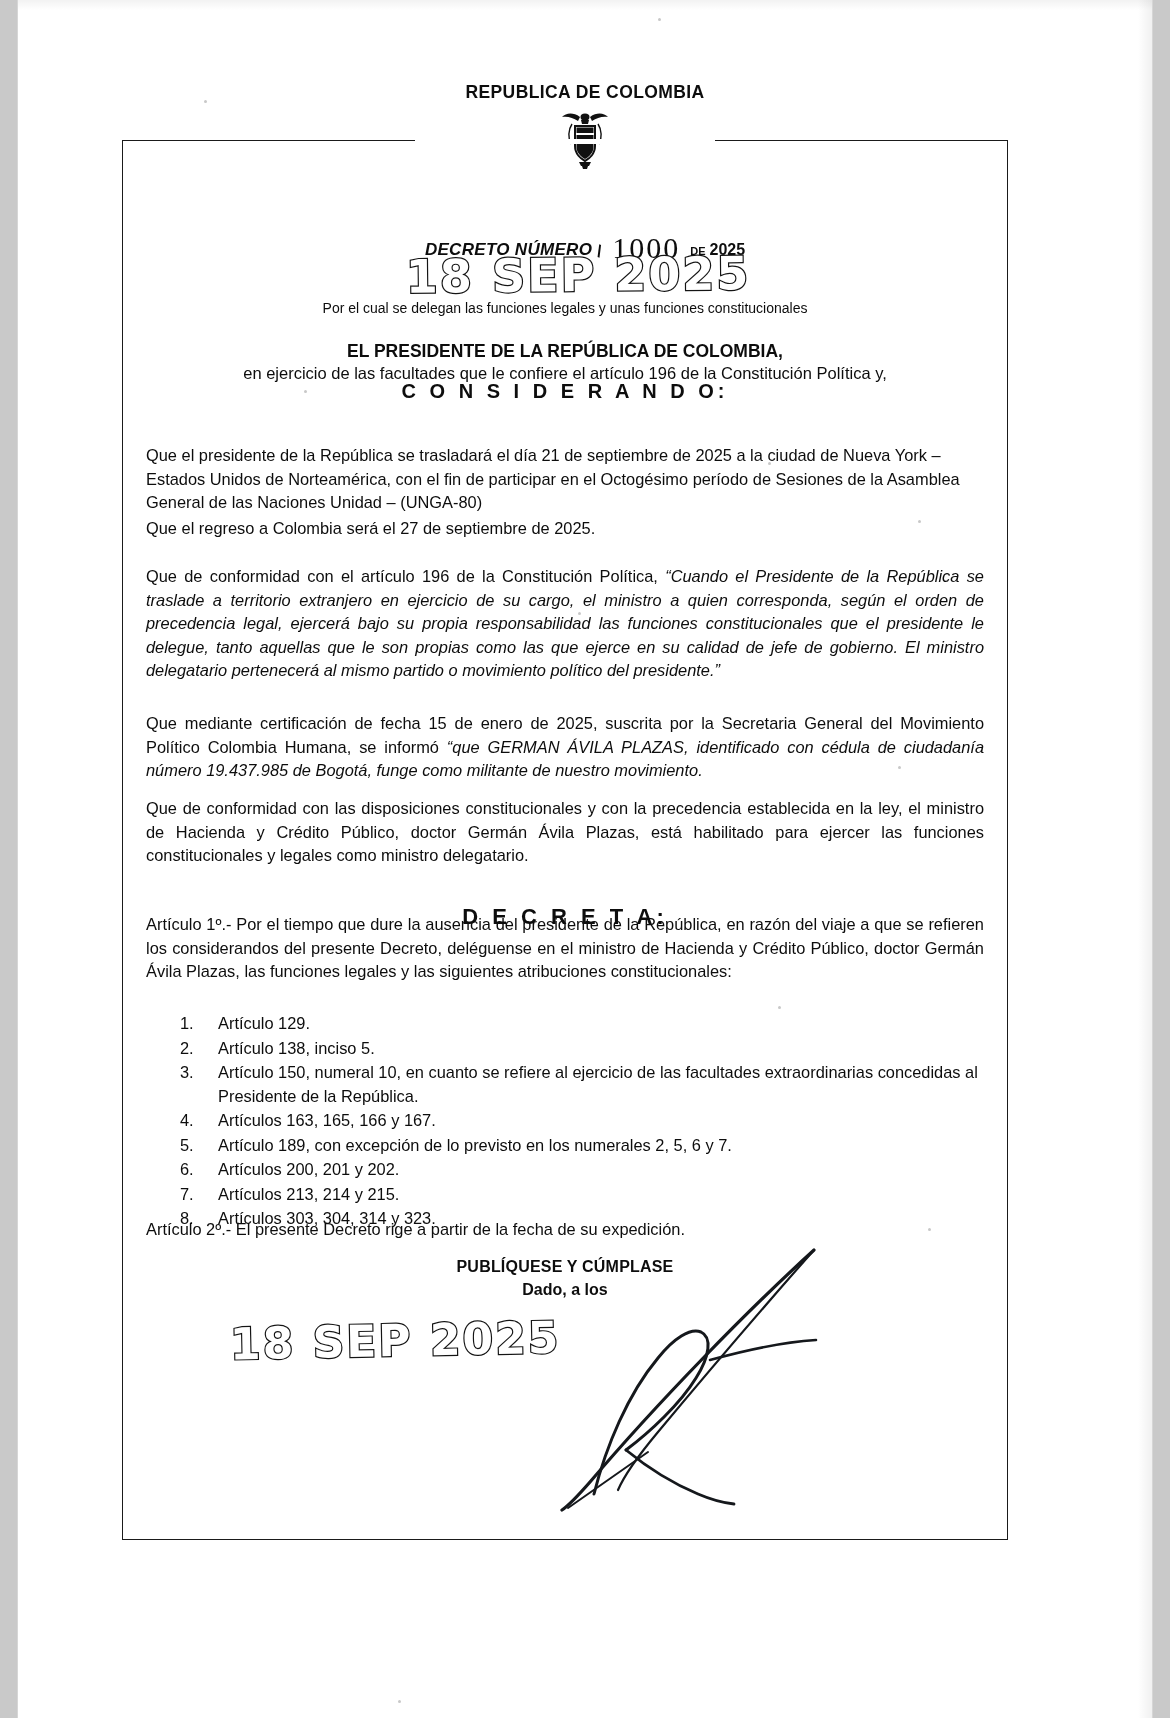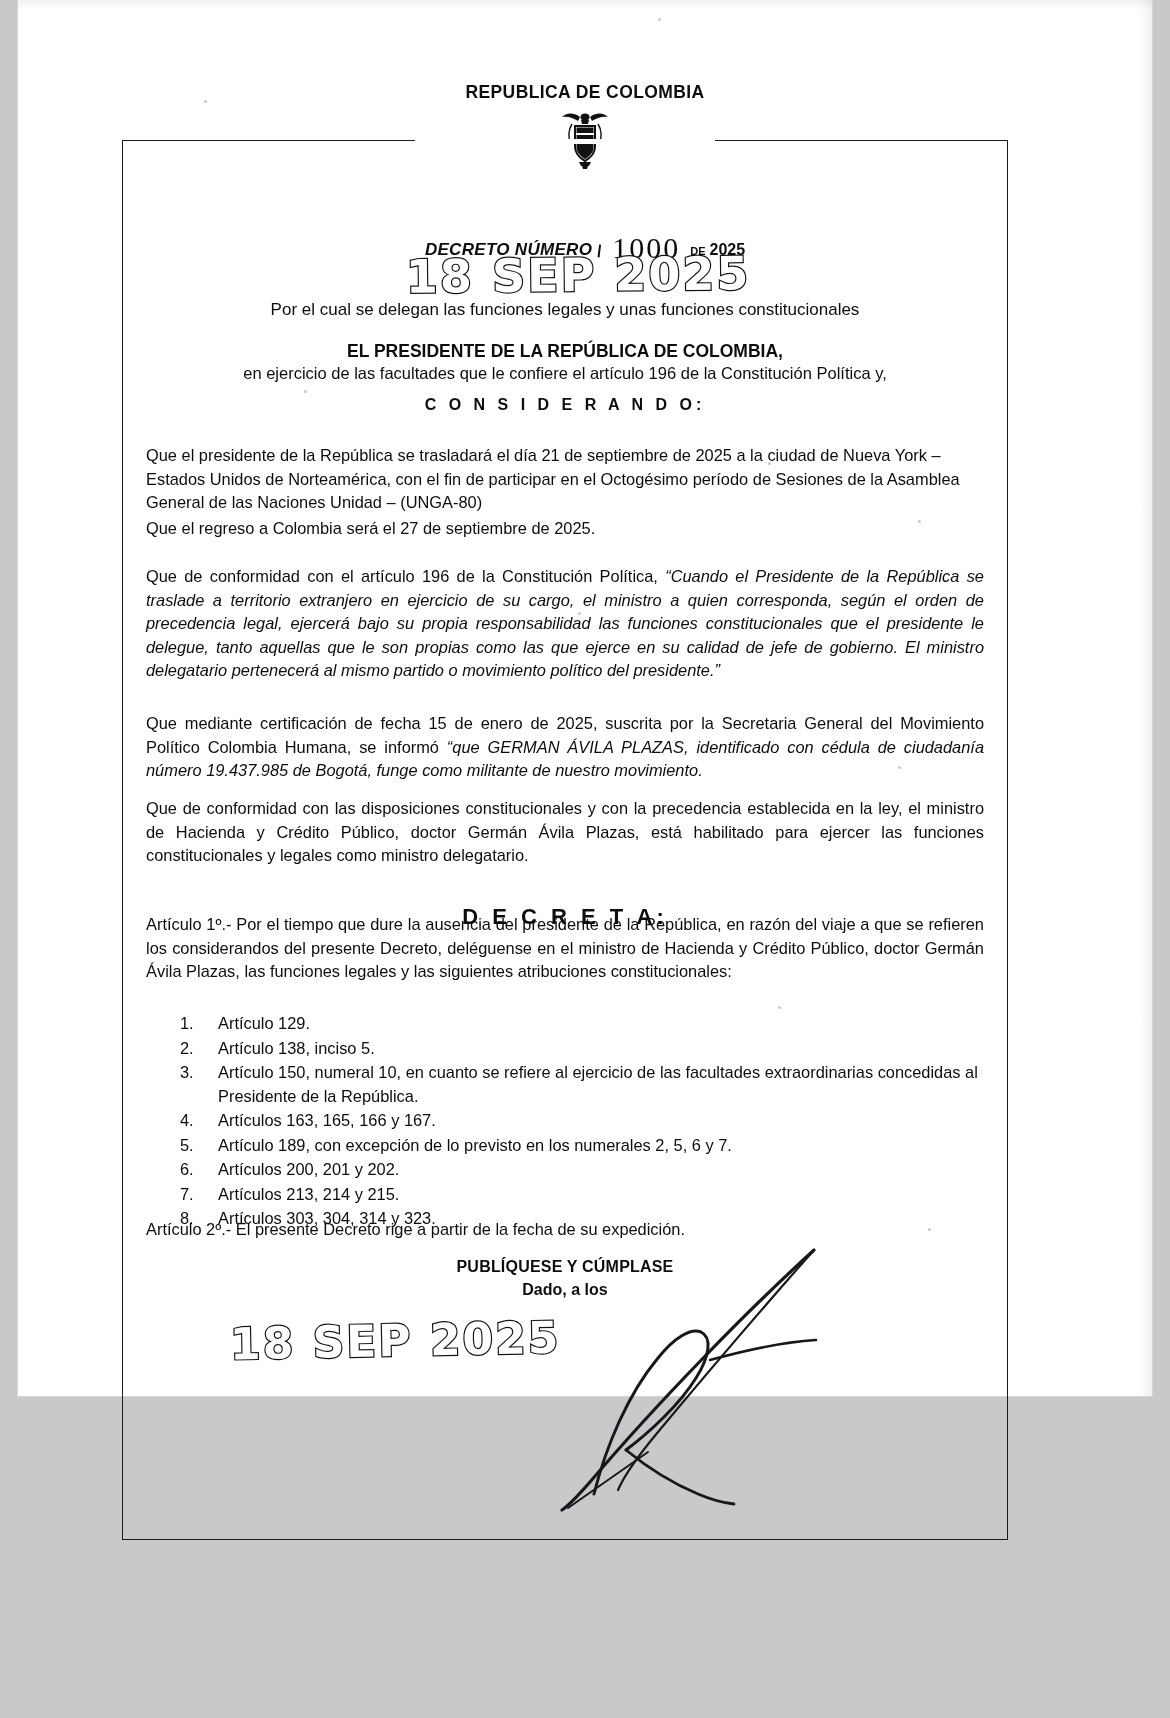--- a/index.html
+++ b/index.html
@@ -13,21 +13,21 @@
     font-family: "Liberation Sans", sans-serif;
     overflow: hidden;
   }
 
   
   #page {
     position: absolute;
     left: 18px;
     top: 0px;
     width: 1134px;
-    height: 1396px;
+    height: 1718px;
     background: #ffffff;
     box-shadow: 0 0 0 1px #d6d6d6;
   }
   
   #scan-shade-right {
     position: absolute;
     right: 0; top: 0;
     width: 14px; height: 100%;
     background: linear-gradient(to right, rgba(0,0,0,0.0), rgba(0,0,0,0.06));
     pointer-events: none;
@@ -153,33 +153,33 @@
     position: absolute;
     left: 128px;
     top: 0;
     width: 838px;
     color: #0d0d0d;
   }
   .subtitle-line {
     position: absolute;
     left: 0; width: 100%;
     text-align: center;
-    font-size: 17px;
+    font-size: 14px;
   }
   #decree-subject { top: 300px; }
   #president-heading {
     top: 341px;
     font-weight: bold;
     font-size: 17.5px;
   }
   #faculties-line { top: 364px; font-size: 16.5px; }
   #considerando-heading {
-    top: 396px;
-    font-weight: bold;
-    font-size: 16px;
+    top: 380px;
+    font-weight: bold;
+    font-size: 20px;
     letter-spacing: 4px;
   }
   #decreta-heading {
     top: 904px;
     font-weight: bold;
     font-size: 22px;
     letter-spacing: 4px;
   }
   #publiquese-heading {
     top: 1258px;

